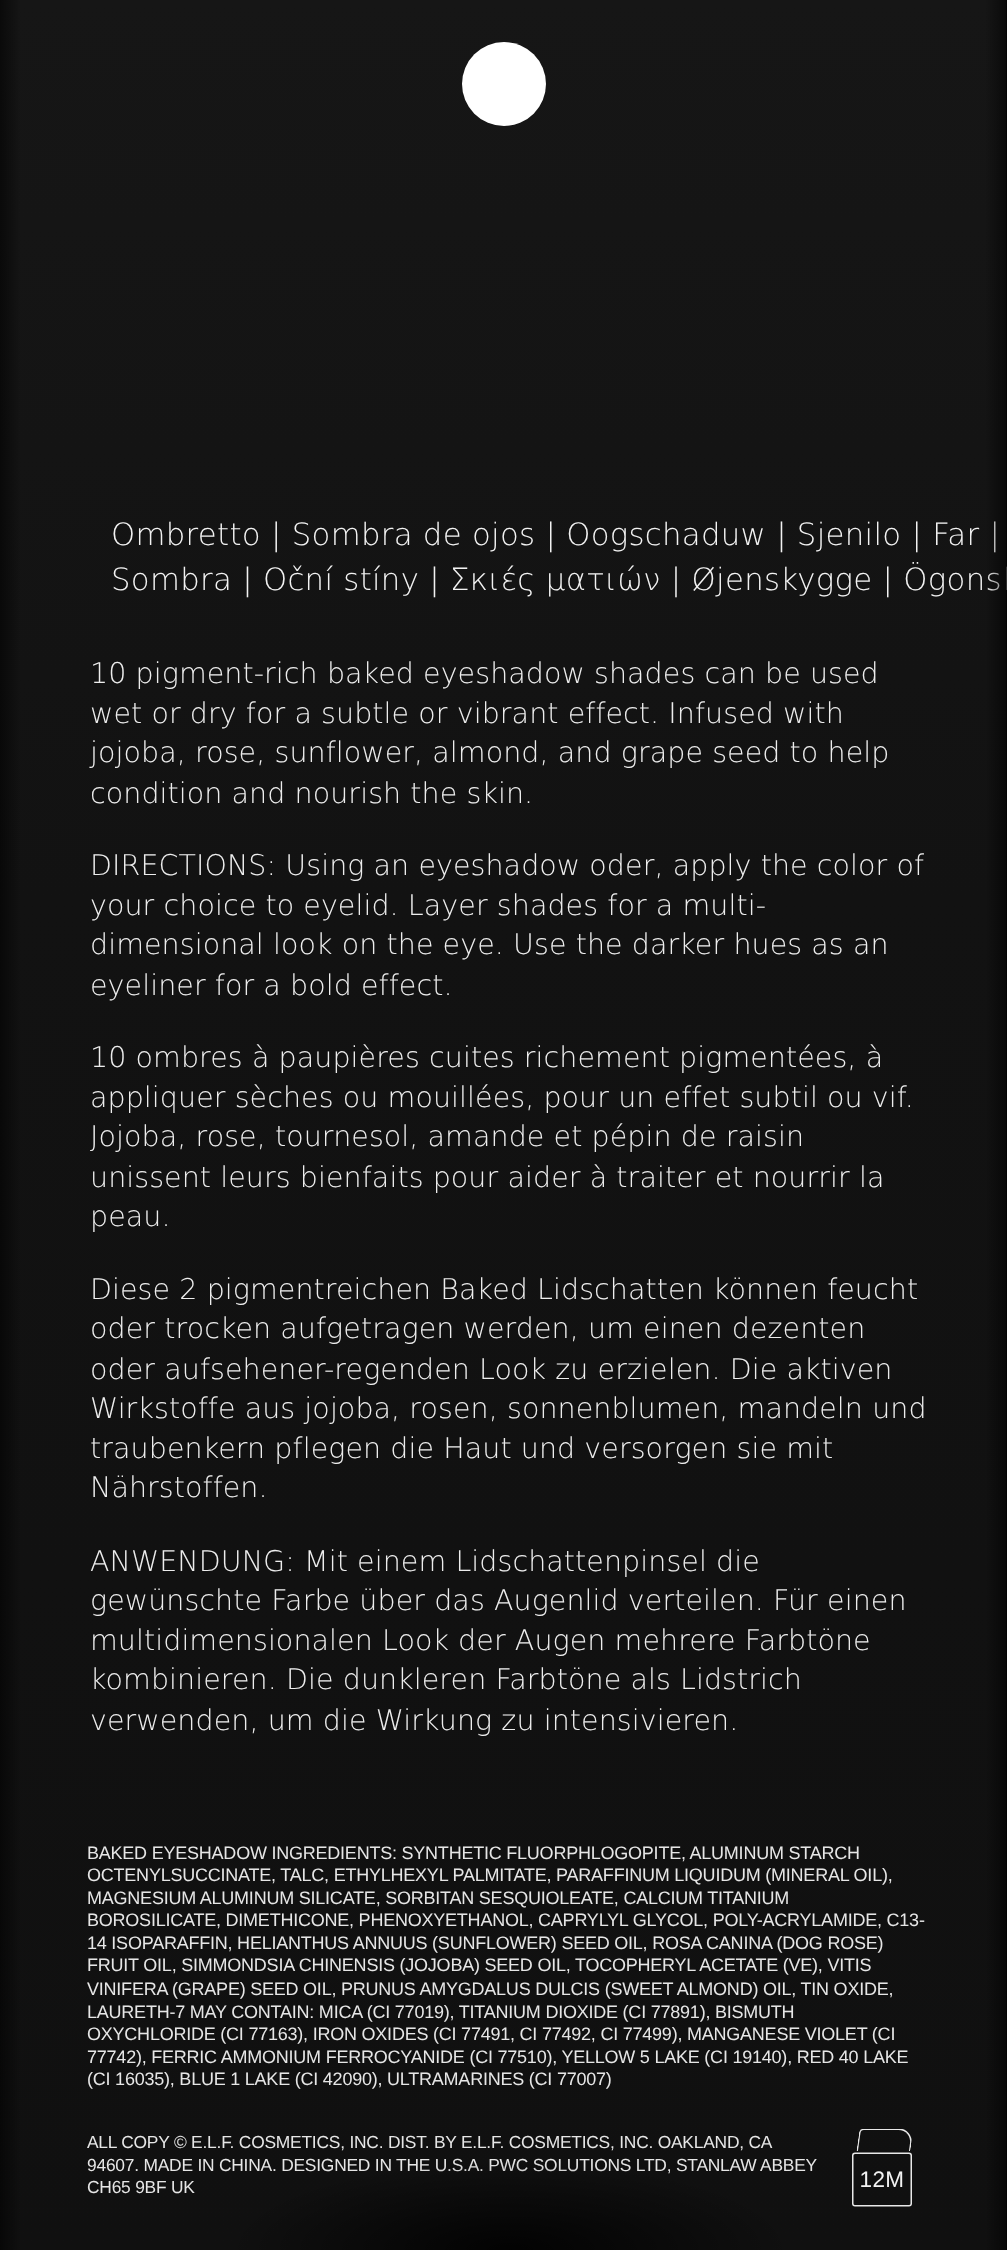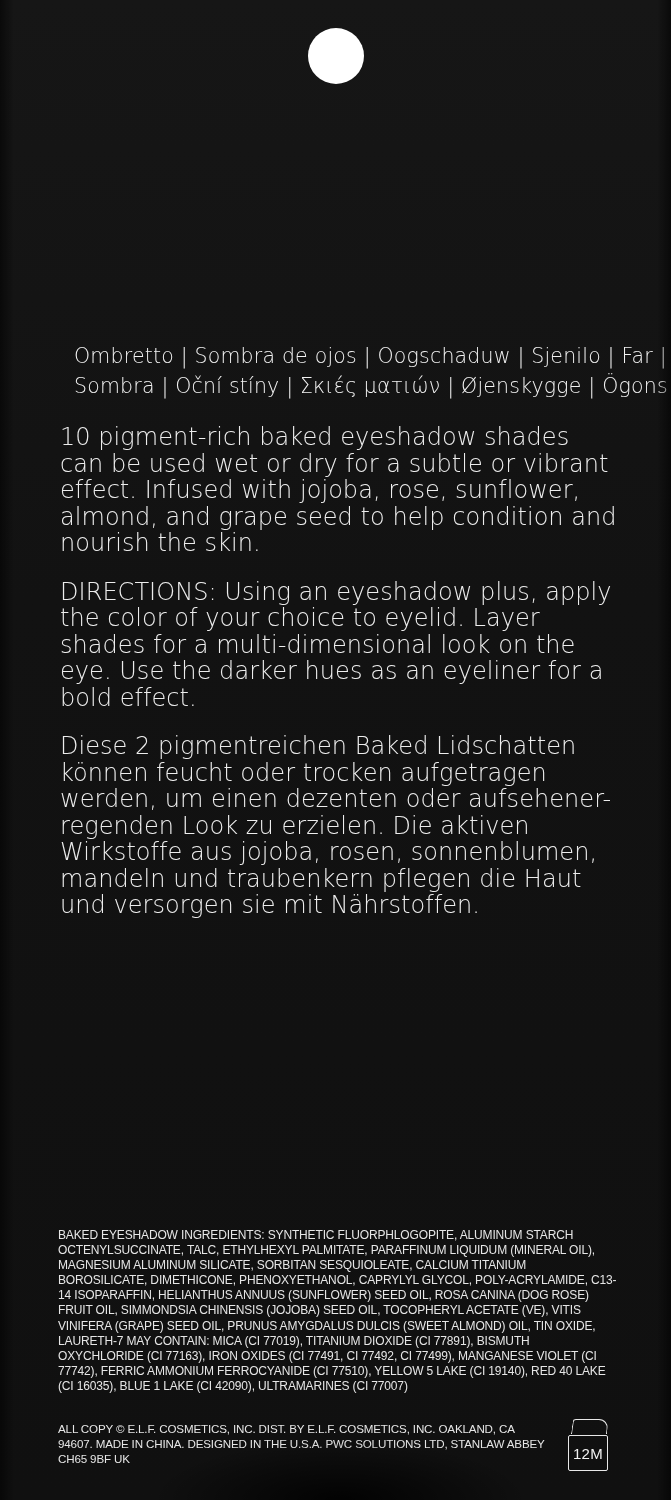--- a/index.html
+++ b/index.html
@@ -76,22 +76,22 @@
   .names span { display: block; white-space: nowrap; }
 
   
   .copy {
     position: absolute;
     left: 60px;
     top: 424px;
     width: 560px;
   }
   .copy p {
-    margin: 0 0 22px 0;
-    font-size: 24px;
+    margin: 12px 0 22px 0;
+    font-size: 19px;
     line-height: 26.5px;
     color: #ededed;
     font-family: "DejaVu Sans", sans-serif;
     font-weight: 300;
     letter-spacing: 0.05px;
   }
 
   
   .website {
     position: absolute;
@@ -201,22 +201,24 @@
   <div class="hang-hole"></div>
 
 
   <div class="names">
     <span>Ombretto | Sombra de ojos | Oogschaduw | Sjenilo | Far |</span>
     <span>Sombra | Oční stíny | Σκιές ματιών | Øjenskygge | Ögonskugga</span>
   </div>
 
   <div class="copy">
     <p>10 pigment-rich baked eyeshadow shades can be used wet or dry for a subtle or vibrant effect. Infused with jojoba, rose, sunflower, almond, and grape seed to help condition and nourish the skin.</p>
-    <p>DIRECTIONS: Using an eyeshadow plus, apply the color of your choice to eyelid. Layer shades for a multi-dimensional look on the eye. Use the darker hues as an eyeliner for a bold effect.</p>
+    <p>DIRECTIONS: Using an eyeshadow oder, apply the color of your choice to eyelid. Layer shades for a multi-dimensional look on the eye. Use the darker hues as an eyeliner for a bold effect.</p>
+    <p>10 ombres à paupières cuites richement pigmentées, à appliquer sèches ou mouillées, pour un effet subtil ou vif. Jojoba, rose, tournesol, amande et pépin de raisin unissent leurs bienfaits pour aider à traiter et nourrir la peau.</p>
     <p>Diese 2 pigmentreichen Baked Lidschatten können feucht oder trocken aufgetragen werden, um einen dezenten oder aufsehener-regenden Look zu erzielen. Die aktiven Wirkstoffe aus jojoba, rosen, sonnenblumen, mandeln und traubenkern pflegen die Haut und versorgen sie mit Nährstoffen.</p>
+    <p>ANWENDUNG: Mit einem Lidschattenpinsel die gewünschte Farbe über das Augenlid verteilen. Für einen multidimensionalen Look der Augen mehrere Farbtöne kombinieren. Die dunkleren Farbtöne als Lidstrich verwenden, um die Wirkung zu intensivieren.</p>
   </div>
 
 
   <div class="ingredients">BAKED EYESHADOW INGREDIENTS: SYNTHETIC FLUORPHLOGOPITE, ALUMINUM STARCH OCTENYLSUCCINATE, TALC, ETHYLHEXYL PALMITATE, PARAFFINUM LIQUIDUM (MINERAL OIL), MAGNESIUM ALUMINUM SILICATE, SORBITAN SESQUIOLEATE, CALCIUM TITANIUM BOROSILICATE, DIMETHICONE, PHENOXYETHANOL, CAPRYLYL GLYCOL, POLY-ACRYLAMIDE, C13-14 ISOPARAFFIN, HELIANTHUS ANNUUS (SUNFLOWER) SEED OIL, ROSA CANINA (DOG ROSE) FRUIT OIL, SIMMONDSIA CHINENSIS (JOJOBA) SEED OIL, TOCOPHERYL ACETATE (VE), VITIS VINIFERA (GRAPE) SEED OIL, PRUNUS AMYGDALUS DULCIS (SWEET ALMOND) OIL, TIN OXIDE, LAURETH-7 MAY CONTAIN: MICA (CI 77019), TITANIUM DIOXIDE (CI 77891), BISMUTH OXYCHLORIDE (CI 77163), IRON OXIDES (CI 77491, CI 77492, CI 77499), MANGANESE VIOLET (CI 77742), FERRIC AMMONIUM FERROCYANIDE (CI 77510), YELLOW 5 LAKE (CI 19140), RED 40 LAKE (CI 16035), BLUE 1 LAKE (CI 42090), ULTRAMARINES (CI 77007)</div>
 
   <div class="legal">ALL COPY © E.L.F. COSMETICS, INC. DIST. BY E.L.F. COSMETICS, INC. OAKLAND, CA 94607. MADE IN CHINA. DESIGNED IN THE U.S.A. PWC SOLUTIONS LTD, STANLAW ABBEY CH65 9BF UK</div>
 
   <div class="pao">
     <div class="lid"></div>
     <div class="jar">12M</div>

